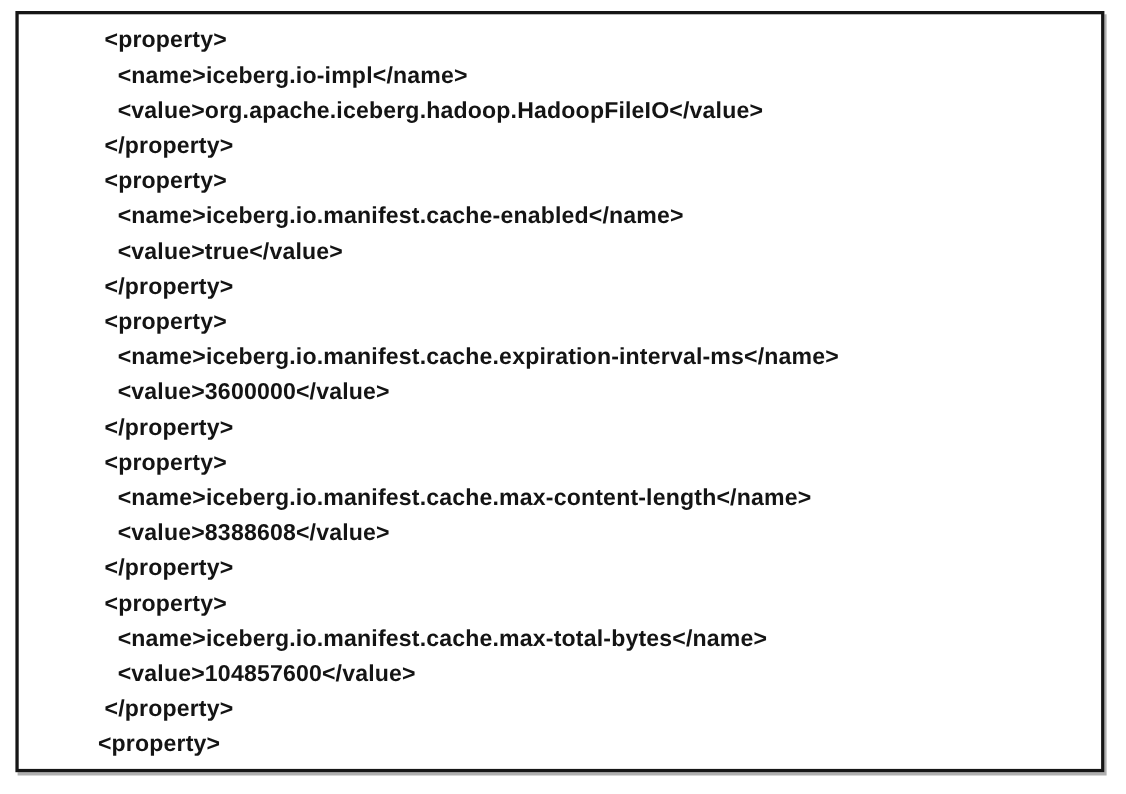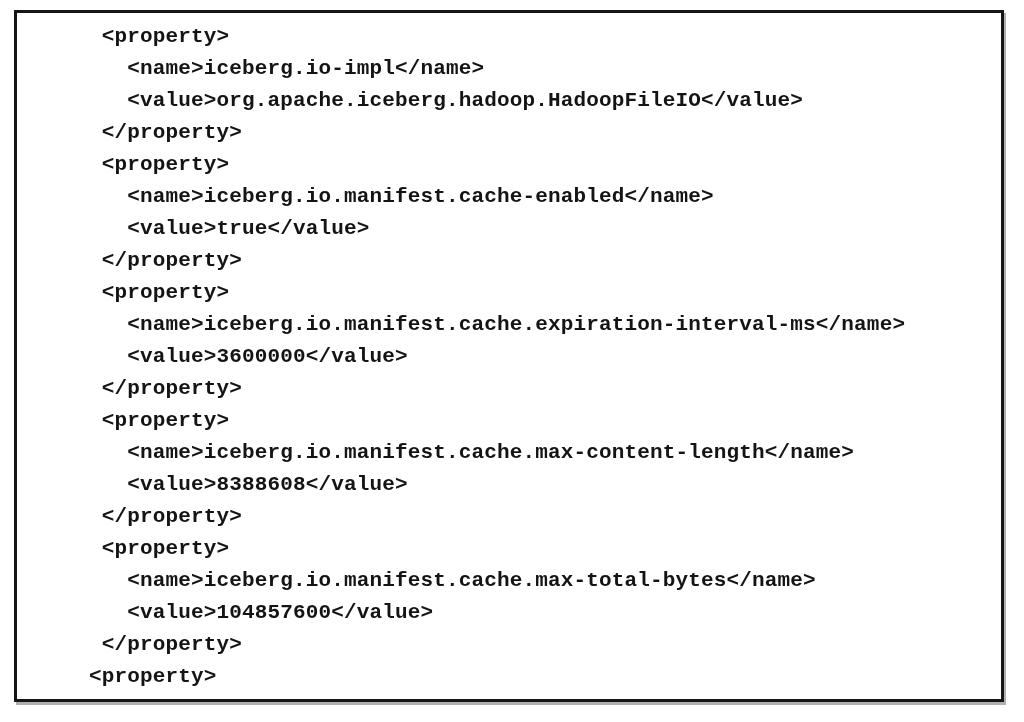--- a/index.html
+++ b/index.html
@@ -22,21 +22,21 @@
     height: 692px;
     background: #ffffff;
     border: 3px solid #161616;
     box-shadow: 2px 3px 0 rgba(110,110,110,0.55);
     box-sizing: border-box;
     overflow: hidden;
   }
   .code {
     margin: 0;
     padding: 8px 10px 0 72px;
-    font-family: Liberation Mono, monospace;
+    font-family: Liberation Sans, sans-serif;
     font-size: 21px;
     line-height: 32px;
     font-weight: 600;
     letter-spacing: 0.15px;
     color: #141414;
     white-space: pre;
     tab-size: 2;
   }
 </style>
 </head>

